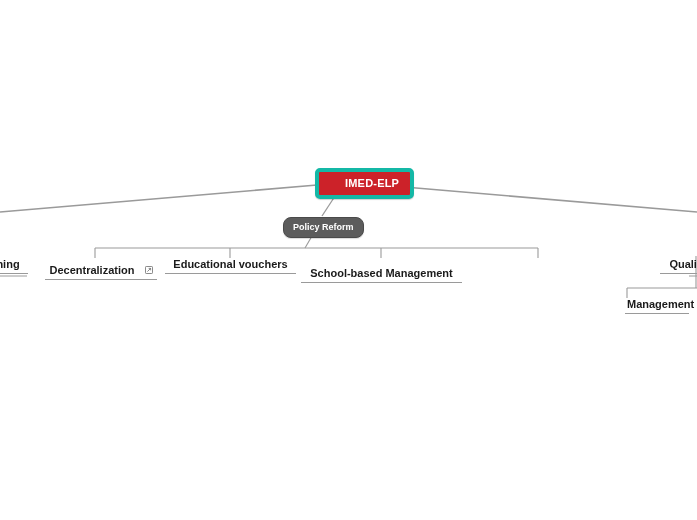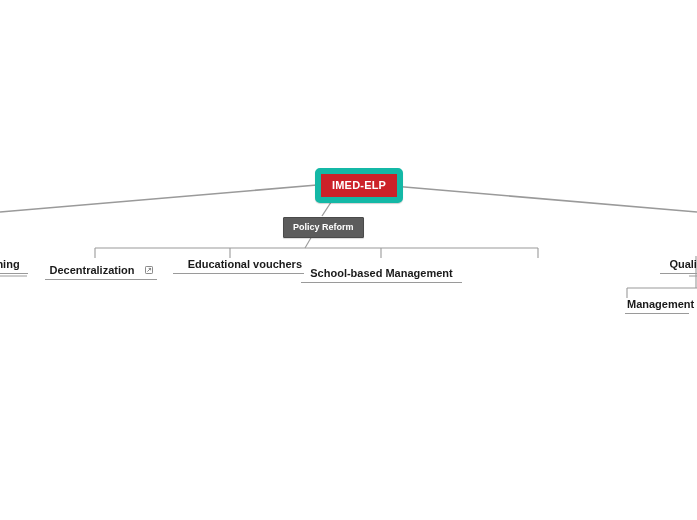--- a/index.html
+++ b/index.html
@@ -29,36 +29,36 @@
 
   .node {
     position: absolute;
     white-space: nowrap;
     box-sizing: border-box;
   }
 
   
   .root-node {
     background: #cc2229;
-    border: 6px solid #14b8a6;
+    border: 4px solid #14b8a6;
     border-radius: 5px;
     color: #ffffff;
     font-size: 11px;
     font-weight: bold;
     letter-spacing: 0.2px;
-    padding: 5px 11px 6px 11px;
+    padding: 5px 11px 6px 26px;
     text-align: center;
     box-shadow: 0 1px 1px rgba(0,0,0,0.18);
   }
 
   
   .sub-node {
     background: #5c5c5c;
     border: 1px solid #4a4a4a;
-    border-radius: 1px;
+    border-radius: 8px;
     color: #ffffff;
     font-size: 9px;
     font-weight: bold;
     padding: 4px 9px 5px 9px;
     text-align: right;
     box-shadow: 0 1px 1px rgba(0,0,0,0.15);
   }
 
   
   .leaf-node {
@@ -127,21 +127,21 @@
   <div class="node leaf-node" style="left:45px; top:264px; width:112px;">
     <span class="leaf-inner">Decentralization</span>
     <span class="leaf-badge">
       <svg viewBox="0 0 10 10" width="8" height="8">
         <rect x="0.6" y="0.6" width="8.8" height="8.8" rx="1" fill="none" stroke="#6a6a6a" stroke-width="1"></rect>
         <path d="M3 7 L7 3 M4.6 3 L7 3 L7 5.4" fill="none" stroke="#6a6a6a" stroke-width="1"></path>
       </svg>
     </span>
   </div>
 
-  <div class="node leaf-node" style="left:173px; top:258px; width:131px;text-align:right;">
+  <div class="node leaf-node" style="left:165px; top:258px; width:131px;">
     <span class="leaf-inner">Educational vouchers</span>
   </div>
 
   <div class="node leaf-node" style="left:301px; top:258px; width:161px;margin-top:9px;">
     <span class="leaf-inner">School-based Management</span>
   </div>
 
 
   <div class="node leaf-node" style="left:660px; top:258px; width:50px;">
     <span class="leaf-inner">Qualit</span>

